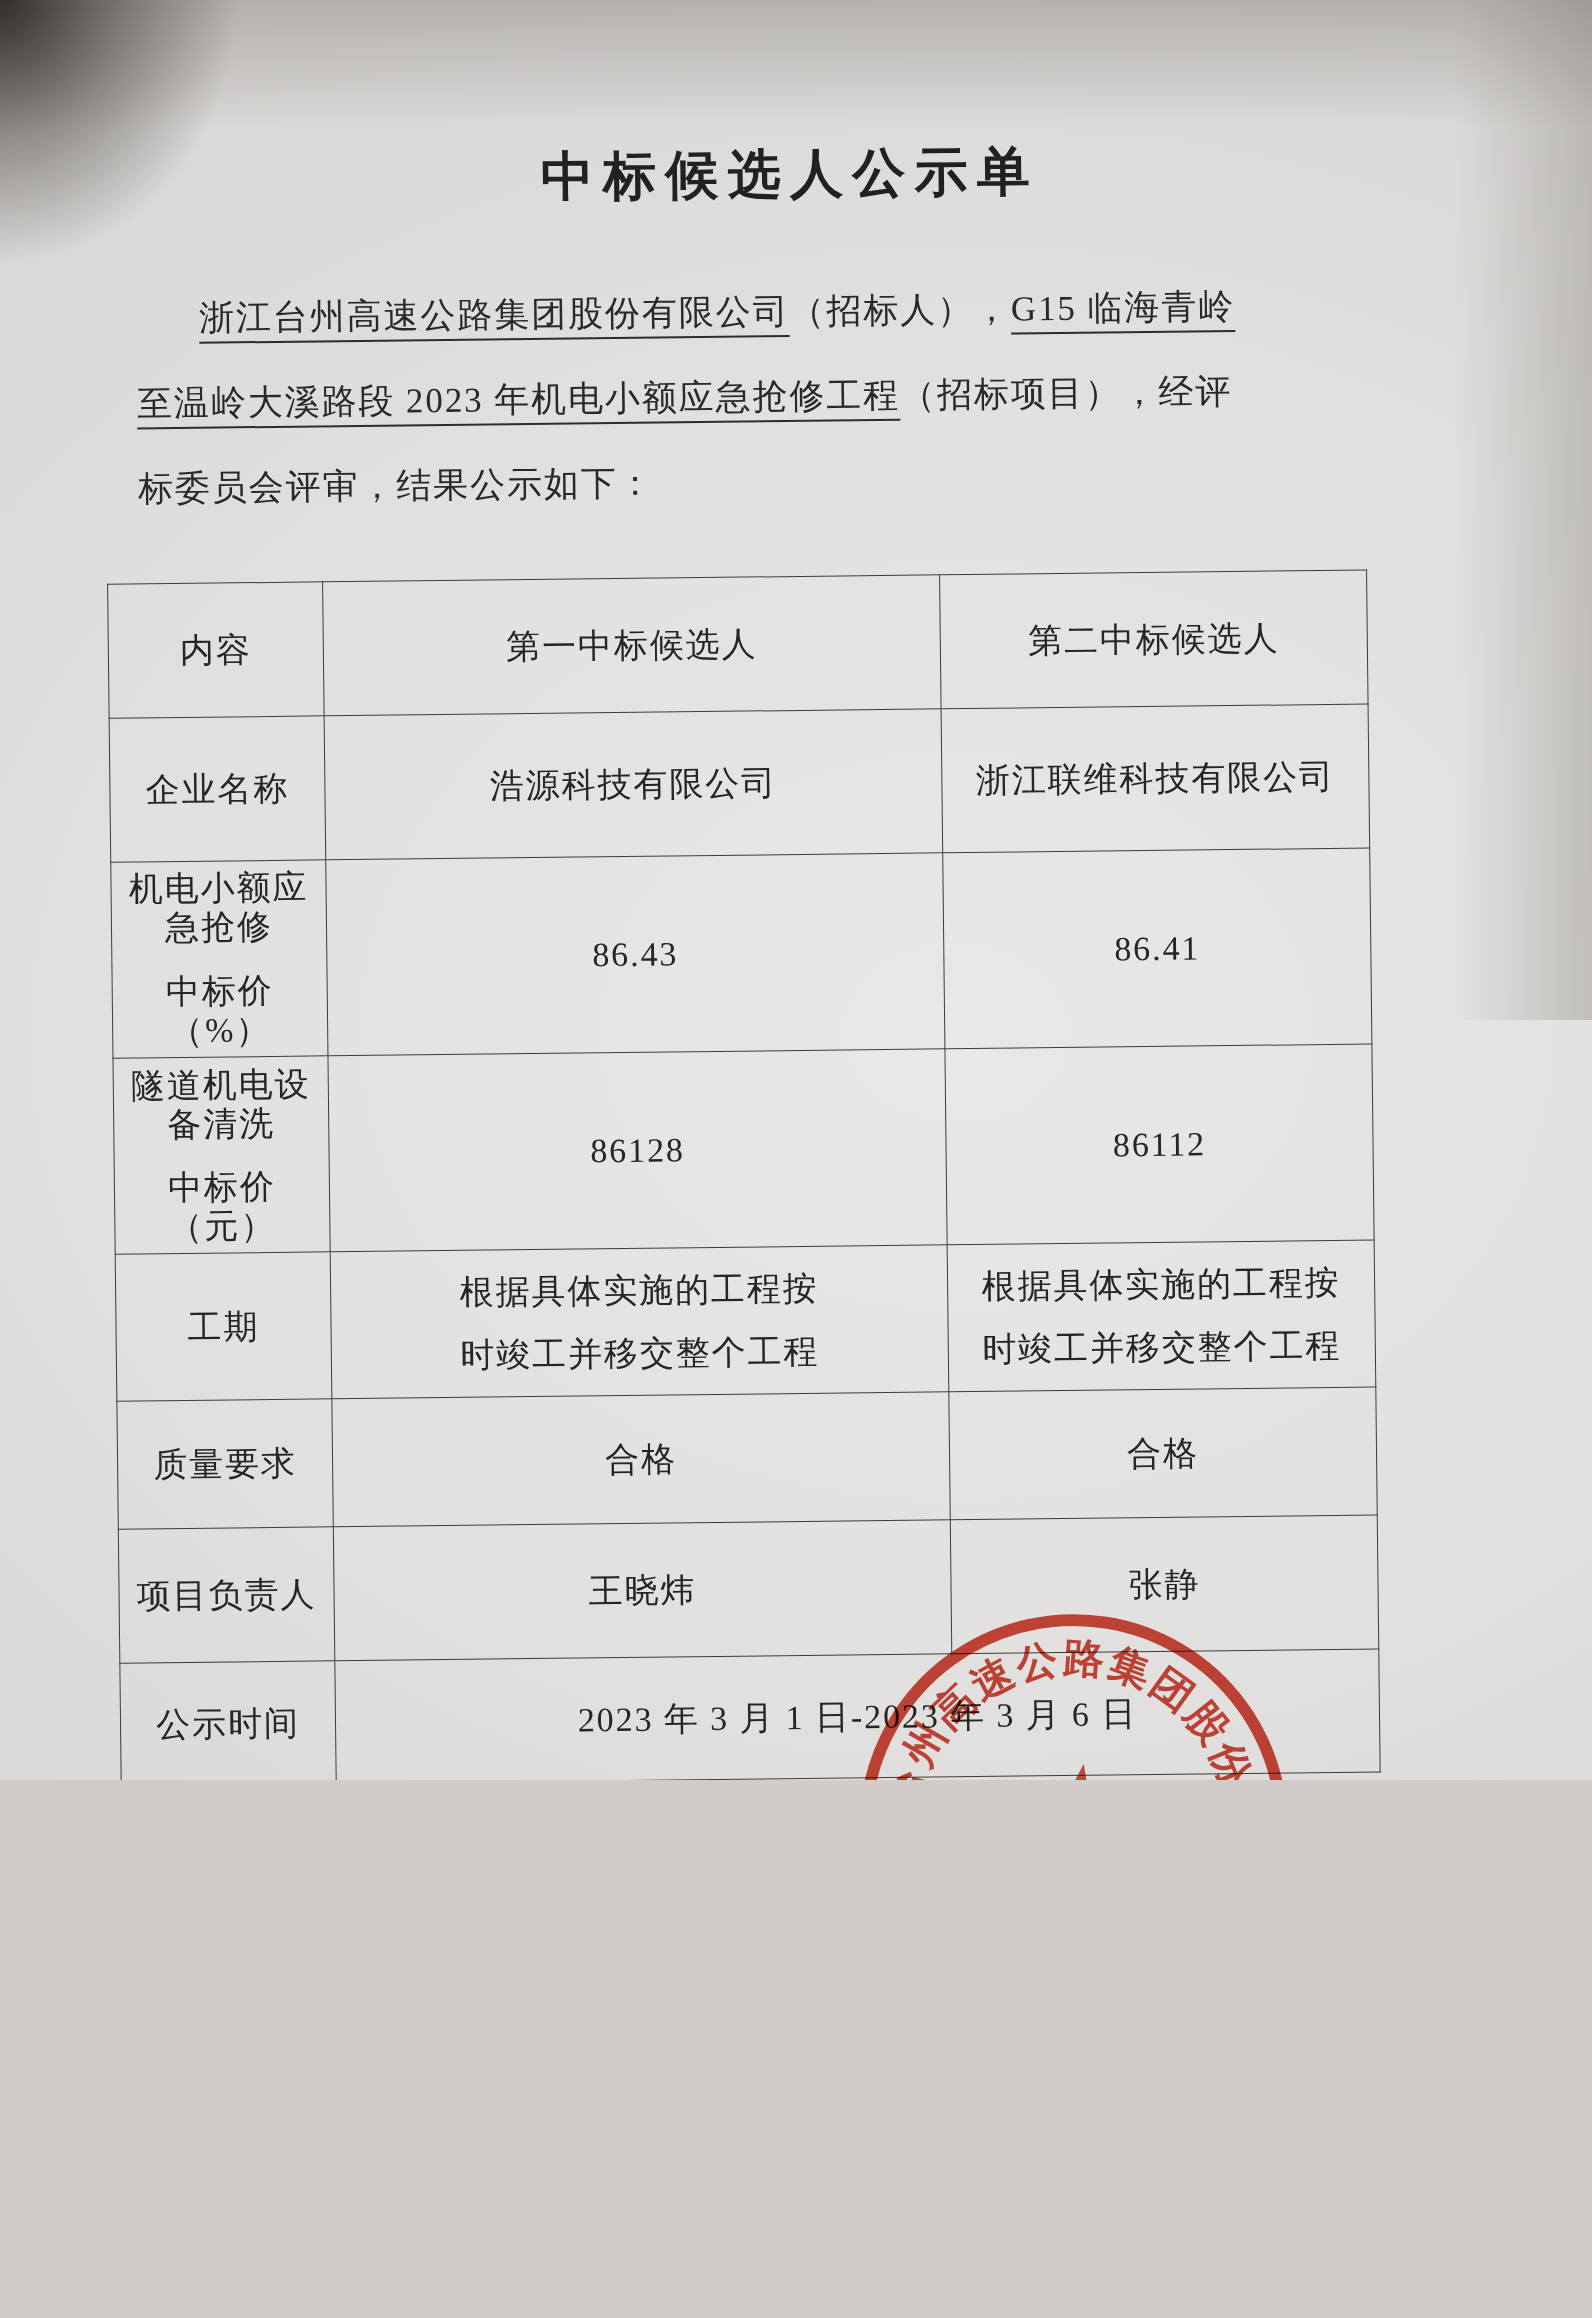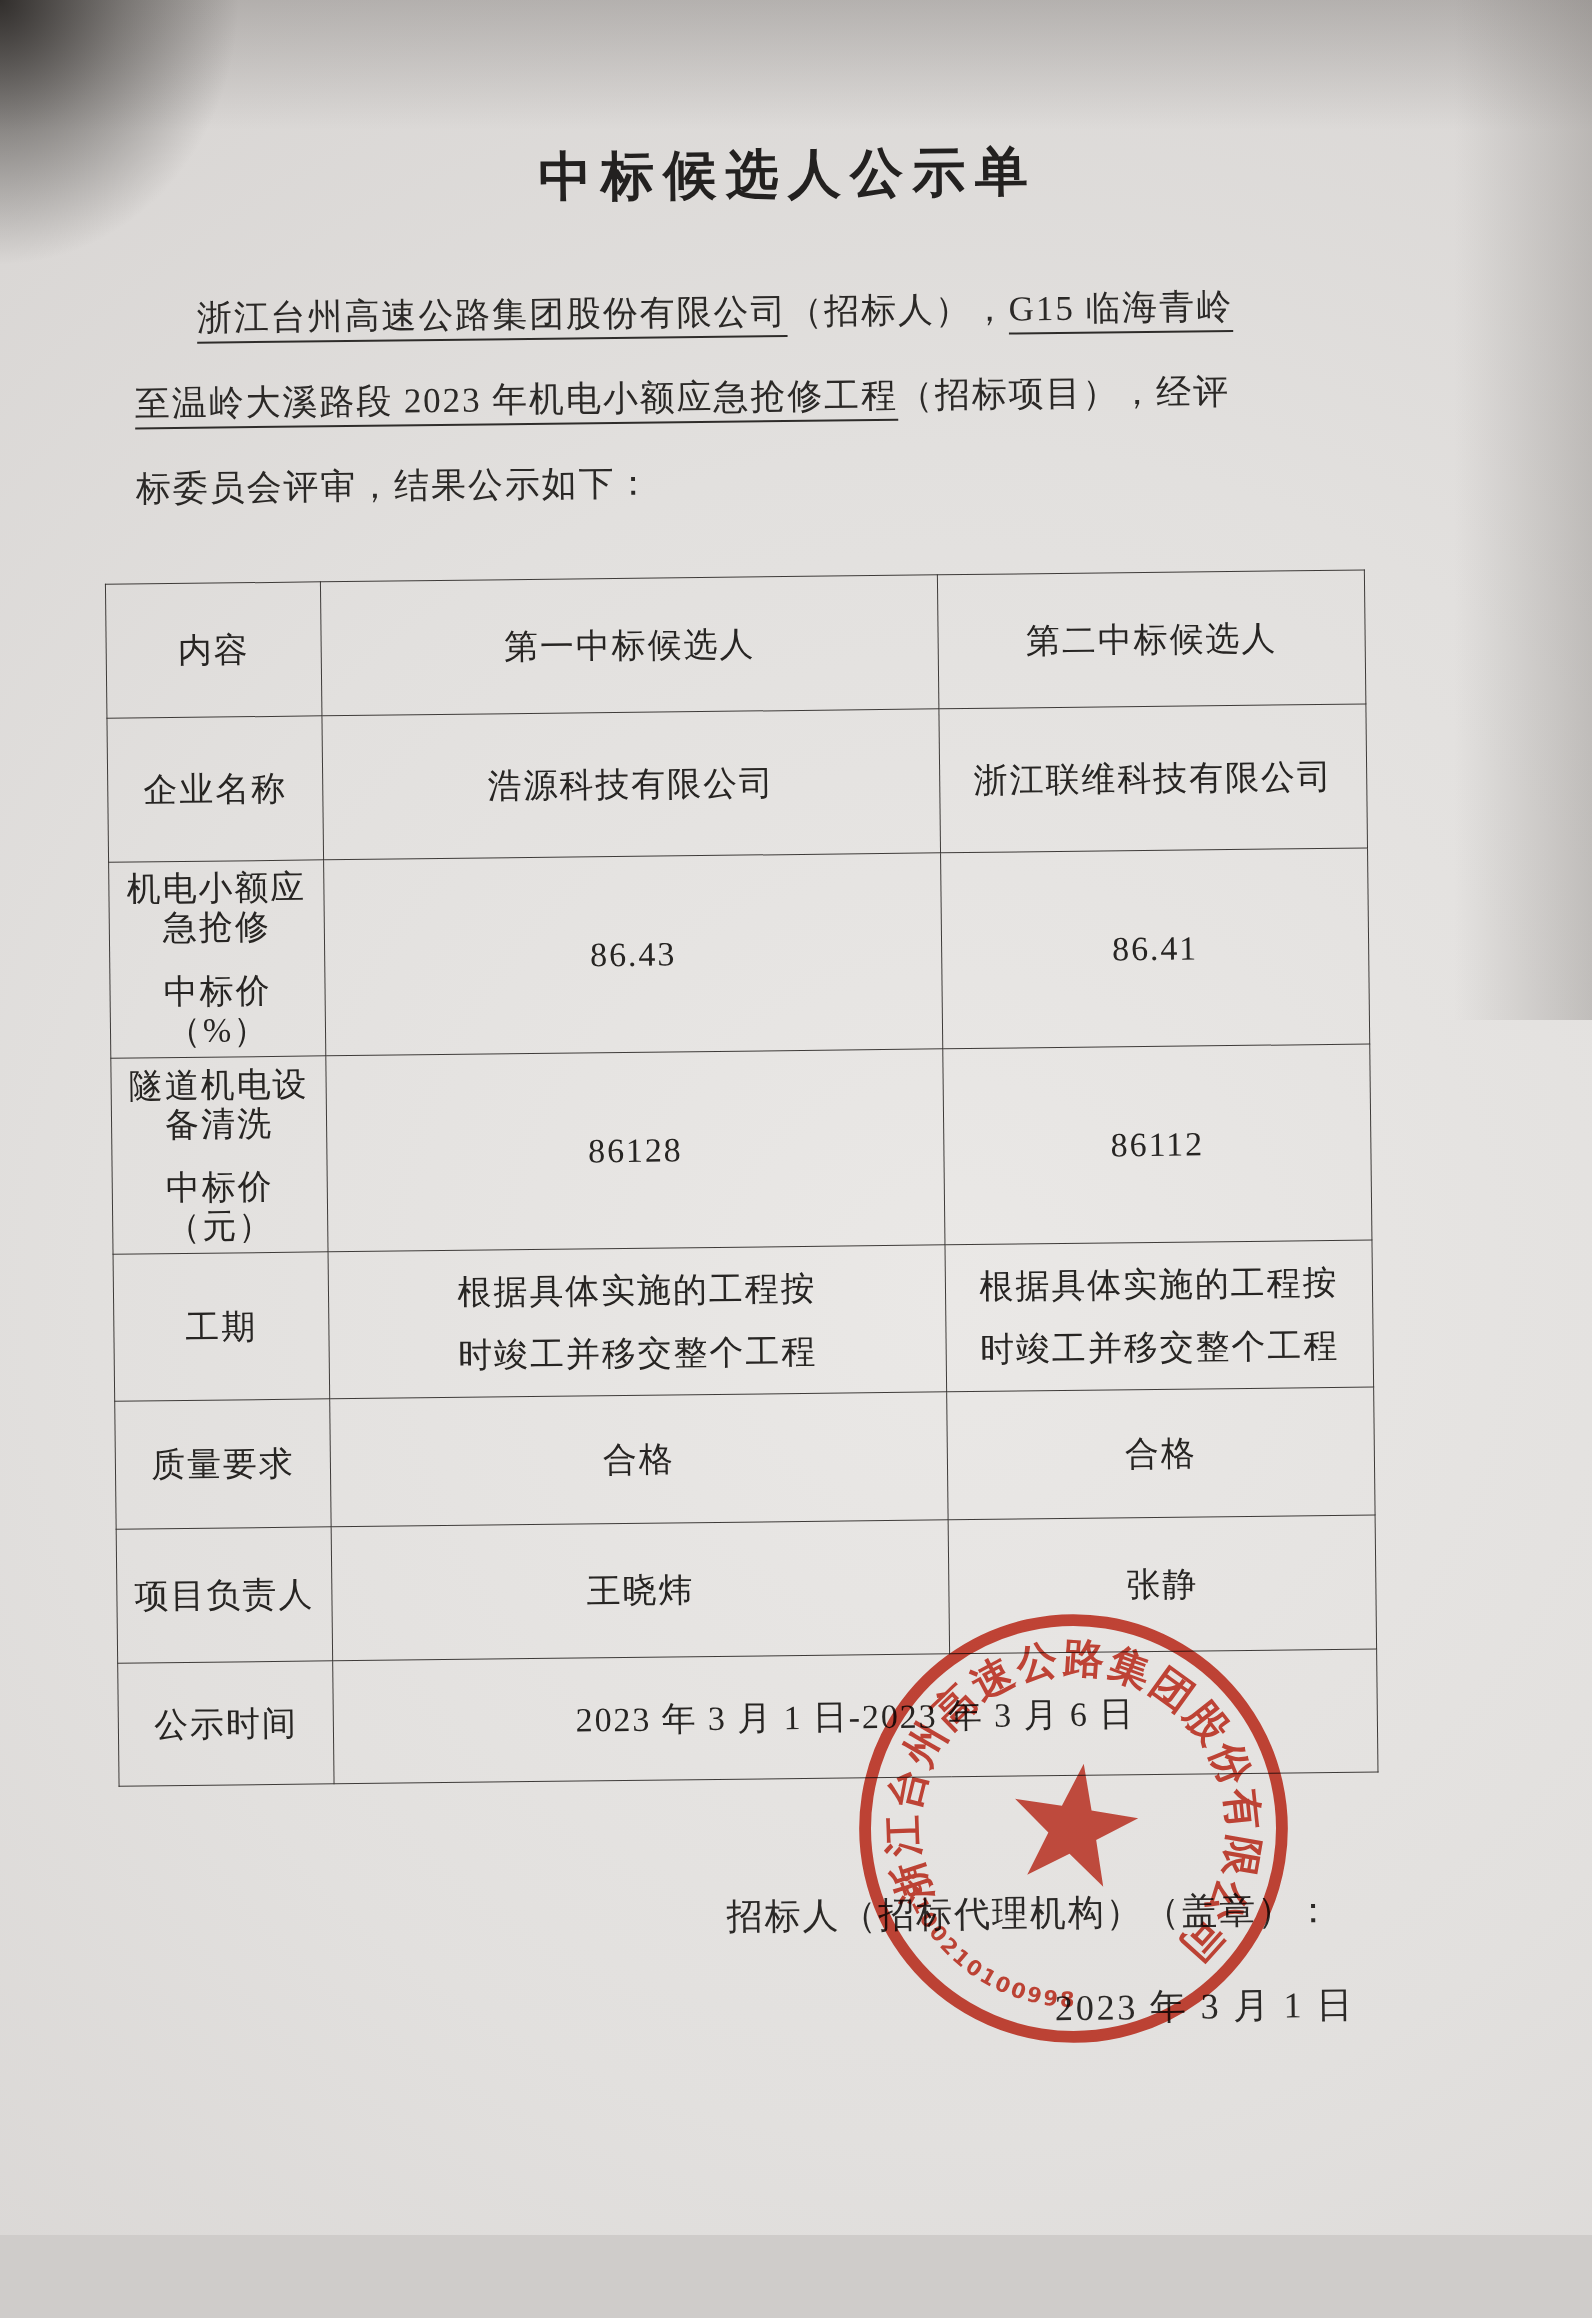--- a/index.html
+++ b/index.html
@@ -2,21 +2,21 @@
 <html style="font-size:15px"><head>
 <meta charset="utf-8">
 <style>
   html,body{margin:0;padding:0;}
   body{
     width:1593px;height:2319px;overflow:hidden;
     font-family:"Liberation Serif","DejaVu Serif",serif;
     background:#cfccca;
   }
   .photo{
-    position:relative;width:1593px;height:2235px;overflow:hidden;
+    position:relative;width:1593px;height:1780px;overflow:hidden;
     background:
       radial-gradient(135% 95% at 60% 58%, #eae8e6 0%, #e2e0de 40%, #d8d5d3 72%, #c9c6c4 100%);
   }
   .top-shade{
     position:absolute;top:0;left:0;right:0;height:130px;pointer-events:none;
     background:linear-gradient(to bottom, rgba(90,85,82,0.30), rgba(90,85,82,0.0));
   }
   .corner-shadow{
     position:absolute;top:0;left:0;width:278px;height:334px;pointer-events:none;
     background:radial-gradient(130% 120% at 0% 0%, rgba(32,29,27,0.88) 0%, rgba(40,37,34,0.42) 34%, rgba(40,37,34,0.0) 66%);

